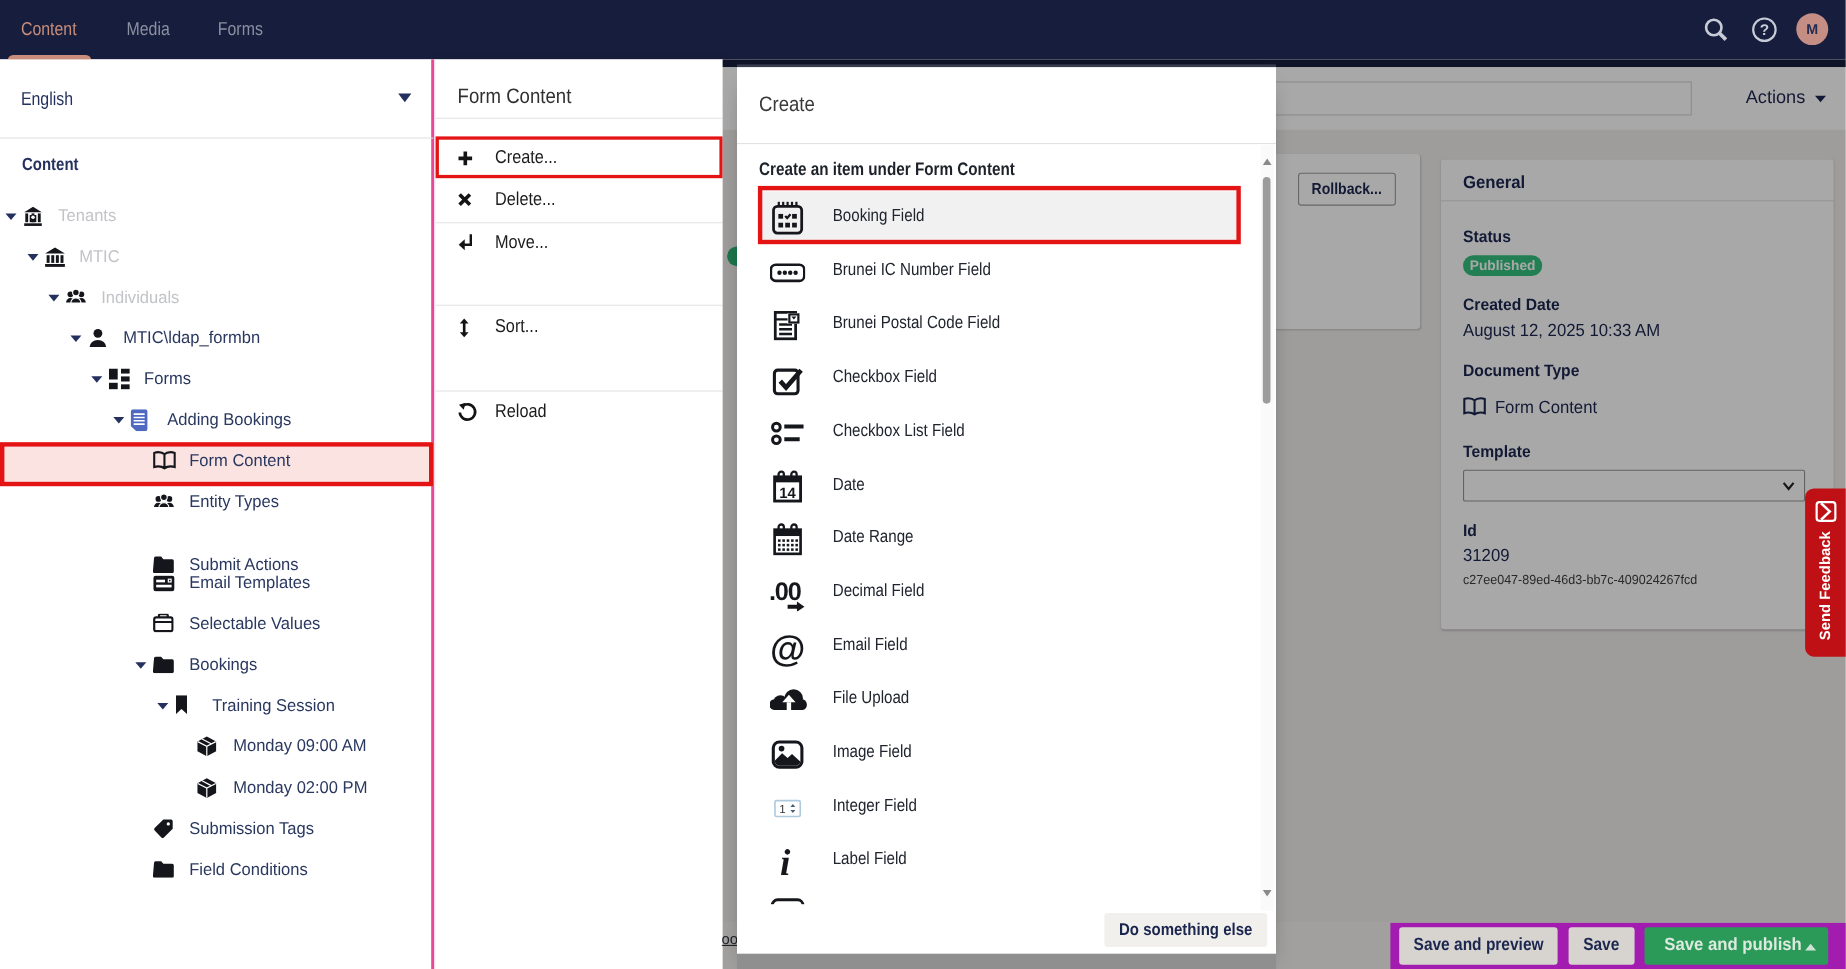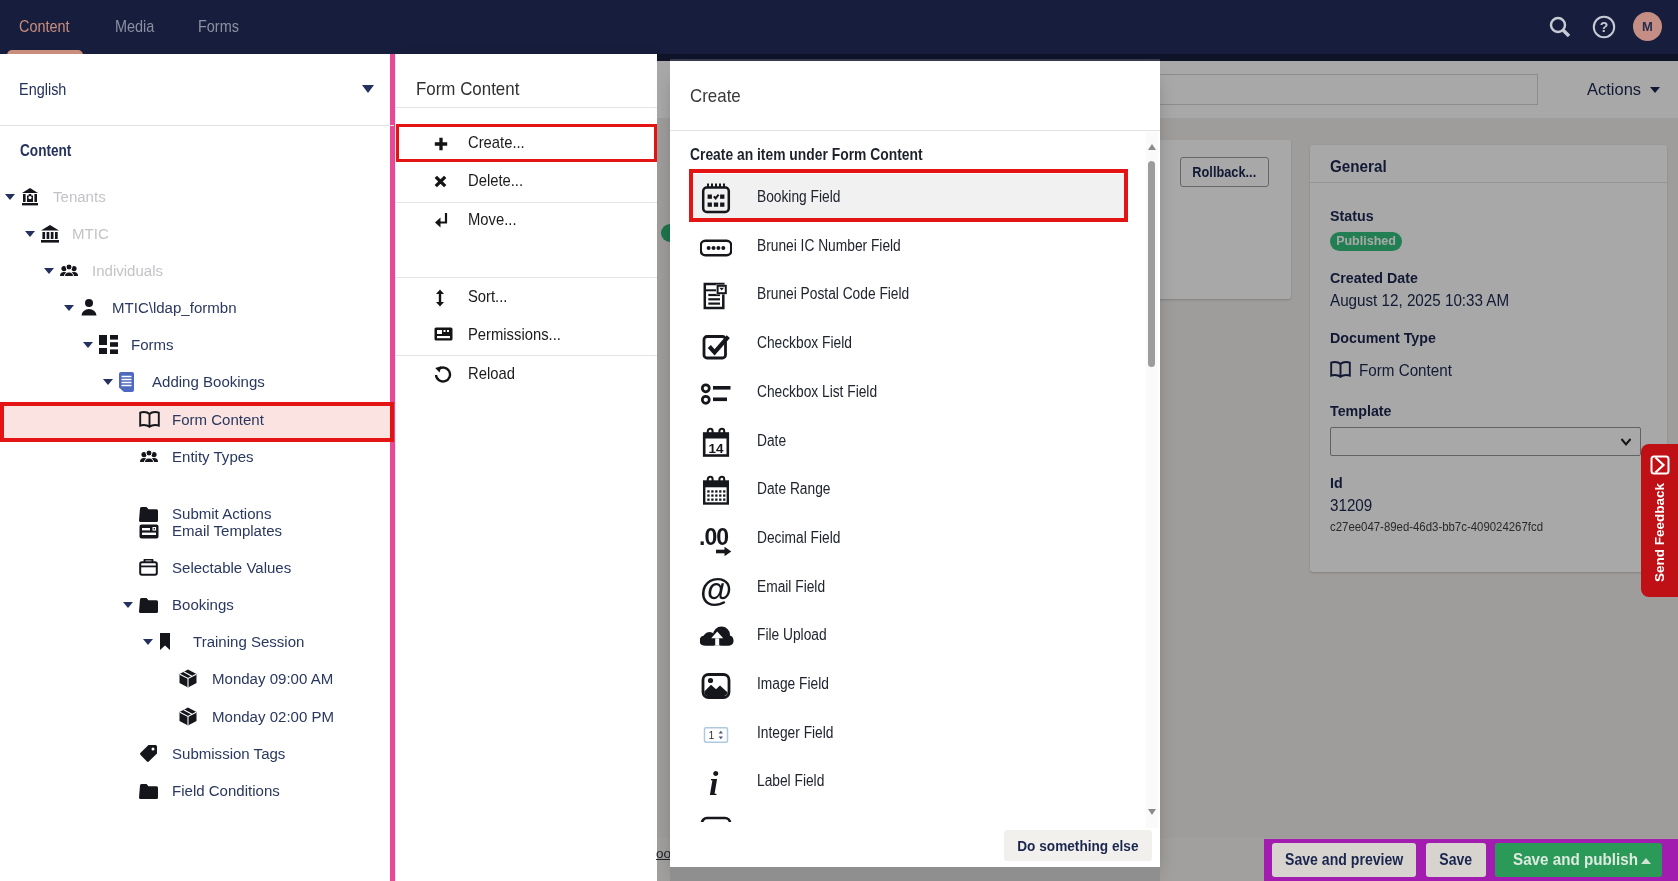--- a/index.html
+++ b/index.html
@@ -4,29 +4,29 @@
 <style>
   * { margin:0; padding:0; box-sizing:border-box; }
   html,body { width:1678px; height:881px; overflow:hidden; }
   body { font-family:"Liberation Sans", sans-serif; background:#fff; position:relative; }
   .abs { position:absolute; }
   
   #topbar { left:0; top:0; width:1678px; height:54px; background:#171e3d; }
   #topbar .tab { position:absolute; top:17px; font-size:17px; }
   #tabind { position:absolute; left:7px; top:50px; width:76px; height:10px; background:#c98d7c; border-radius:6px; }
   
-  #leftpanel { left:0; top:54px; width:395px; height:827px; background:#fff; border-right:5px solid #ec4899; }
+  #leftpanel { left:0; top:54px; width:395px; height:827px; background:#fff; border-right:3px solid #ec4899; }
   .treerow { position:absolute; height:26px; line-height:26px; font-size:15.5px; color:#2a3860; white-space:nowrap; }
   .treerow .lab { position:absolute; top:0; }
   .caret { position:absolute; width:0; height:0; border-left:5px solid transparent; border-right:5px solid transparent; border-top:6.5px solid #24305e; top:10px; }
   .ticon { position:absolute; top:3px; }
   .gray { color:#c2c3c7; }
   
   #menupanel { left:395px; top:54px; width:262px; height:827px; background:#fff; border-left:1px solid #ececec; box-shadow:3px 0 8px rgba(0,0,0,0.12); }
-  .mrow { position:absolute; left:0; width:262px; height:44px;margin-left:18px; }
+  .mrow { position:absolute; left:0; width:262px; height:44px; }
   .mrow .mlab { position:absolute; left:54px; top:8px; font-size:17px; color:#1b1b1b; }
   .msep { position:absolute; left:0; width:262px; height:1px; background:#e4e4e4; }
   
   #contentbg { left:657px; top:54px; width:1021px; height:827px; background:#f0eeec; }
   #ctheader { left:657px; top:61px; width:1021px; height:57px; background:#fff; }
   .card { position:absolute; background:#fff; border-radius:3px; box-shadow:0 1px 2px rgba(0,0,0,0.18); }
   #overlay { left:657px; top:54px; width:1021px; height:827px; background:rgba(0,0,0,0.34); }
   
   .fbtn { position:absolute; top:4px; height:34px; border-radius:3px; font-size:16px; font-weight:bold; color:#1b264f; text-align:center; }
   
@@ -250,30 +250,20 @@
         </svg></span>
       <span class="mlab">Delete...</span>
     </div>
 <div class="mrow" style="top:224.5px;">
       <span style="position:absolute;left:20px;top:10px;"><svg width="12" height="18" viewBox="0 0 12 18">
           <path d="M6 3 V15" stroke="#141414" stroke-width="2.4"></path>
           <path d="M2 5 L6 0.5 L10 5 Z" fill="#141414"></path>
           <path d="M2 13 L6 17.5 L10 13 Z" fill="#141414"></path>
         </svg></span>
       <span class="mlab">Sort...</span>
-    </div>
-<div class="mrow" style="top:263px;">
-      <span style="position:absolute;left:20px;top:10px;"><svg width="19" height="14" viewBox="0 0 19 14">
-          <rect x="0.5" y="0.5" width="18" height="13" rx="1.5" fill="#141414"></rect>
-          <rect x="3" y="3" width="5" height="4" fill="#fff"></rect>
-          <rect x="9.5" y="3" width="2" height="2" fill="#fff"></rect>
-          <rect x="13" y="3" width="2" height="2" fill="#fff"></rect>
-          <rect x="3" y="9" width="13" height="2.2" fill="#fff"></rect>
-        </svg></span>
-      <span class="mlab">Permissions...</span>
     </div>
 <div class="mrow" style="top:301.5px;">
       <span style="position:absolute;left:20px;top:10px;"><svg width="18" height="18" viewBox="0 0 18 18">
           <path d="M4.2 3.4 A7 7 0 1 1 2 9" fill="none" stroke="#141414" stroke-width="2.4"></path>
           <path d="M7.2 0.2 L1.2 2 L5.6 6.6 Z" fill="#141414"></path>
         </svg></span>
       <span class="mlab">Reload</span>
     </div>
 <div class="msep" style="top:148px;"></div>
 <div class="msep" style="top:223px;"></div>

